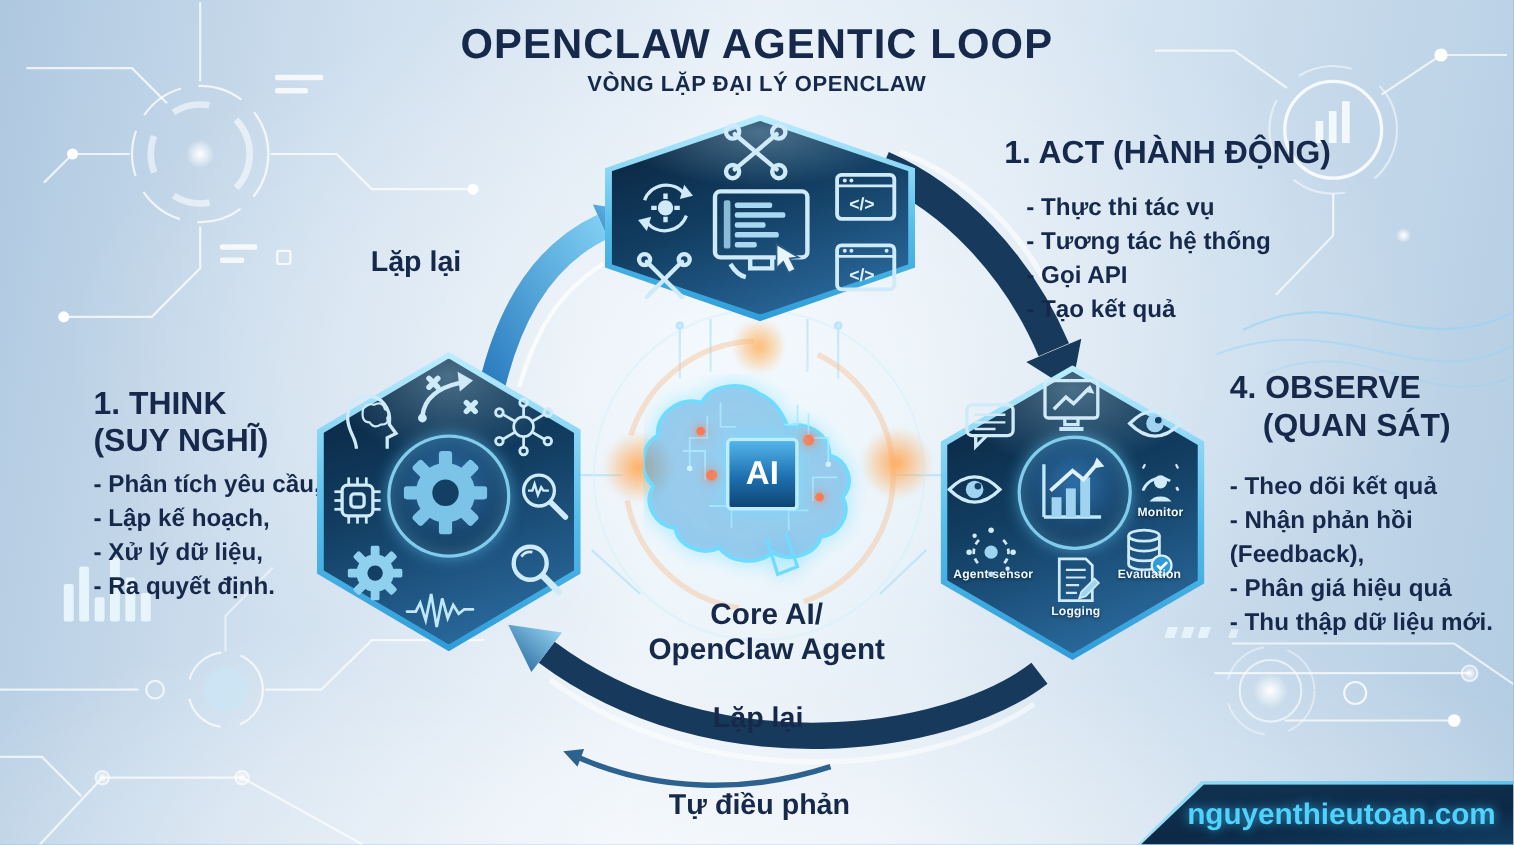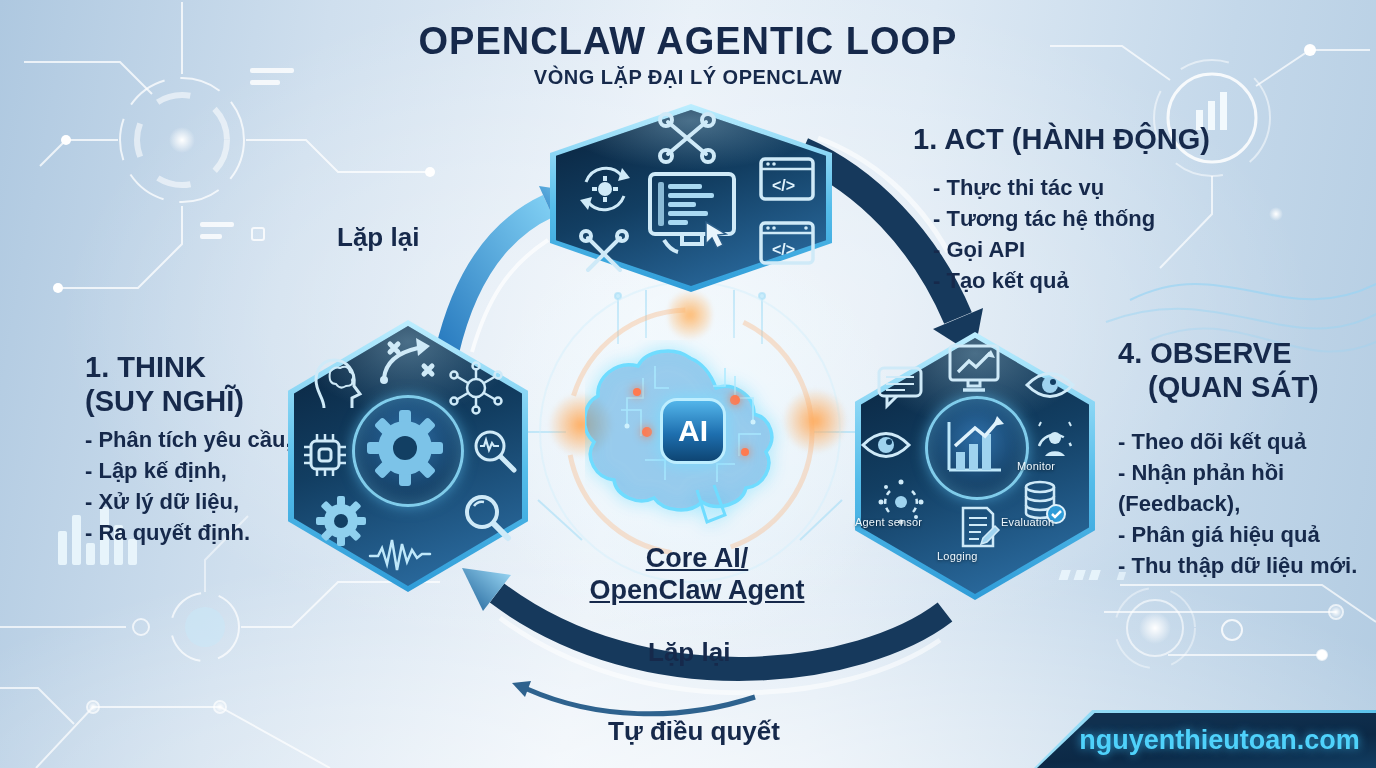--- a/index.html
+++ b/index.html
@@ -29,27 +29,27 @@
      clip-path:polygon(50% 0,100% 26%,100% 74%,50% 100%,0 74%,0 26%);
      background:linear-gradient(160deg,#0a2641 8%,#123e62 46%,#2f73aa 100%);}
   .hex .hx-sheen{position:absolute;inset:6px;
      clip-path:polygon(50% 0,100% 26%,100% 74%,50% 100%,0 74%,0 26%);
      background:radial-gradient(ellipse 70% 40% at 50% 6%, rgba(190,235,255,.35), rgba(0,0,0,0) 70%);}
   .ic{position:absolute;}
   .ic svg{display:block;}
   .ring-circle{position:absolute;border-radius:50%;
      background:radial-gradient(circle at 50% 40%, #2d6ea7 0%, #17446b 60%, #0e3153 100%);
      border:3px solid rgba(140,220,250,.9);box-shadow:0 0 14px rgba(100,200,250,.55), inset 0 0 18px rgba(120,210,250,.35);}
-  .obs-label{position:absolute;color:#eef8fe;font-size:11px;font-weight:400;text-align:left;
+  .obs-label{position:absolute;color:#eef8fe;font-size:11px;font-weight:700;text-align:center;
      text-shadow:0 1px 3px rgba(0,0,0,.6);letter-spacing:.2px;}
   
   .center-glow{left:460px;top:220px;width:460px;height:430px;border-radius:50%;
      background:radial-gradient(circle, rgba(240,250,255,.85) 0%, rgba(240,250,255,0) 68%);}
   .orange-glow{border-radius:50%;filter:blur(2px);}
-  .ai-chip{left:660px;top:398px;width:60px;height:60px;border-radius:17px;
+  .ai-chip{left:660px;top:398px;width:60px;height:60px;border-radius:5px;
      background:linear-gradient(180deg,#53b5ea 0%,#1e6faf 55%,#0e4573 100%);
      border:3px solid #bdeeff;box-shadow:0 0 18px rgba(120,220,255,.95);
      color:#fff;font-weight:800;font-size:30px;display:flex;align-items:center;justify-content:center;}
   
   .banner{left:1034px;top:710px;width:342px;height:58px;}
   .banner .bn-border{position:absolute;inset:0;clip-path:polygon(17% 0,100% 0,100% 100%,0 100%);
      background:linear-gradient(90deg,#9fe0f8,#5cc3ec);}
   .banner .bn-fill{position:absolute;inset:3px 0 0 3px;clip-path:polygon(17% 0,100% 0,100% 100%,0 100%);
      background:linear-gradient(175deg,#10304f 20%,#0c2946 60%,#123e63 100%);
      display:flex;align-items:center;justify-content:center;}
@@ -205,21 +205,21 @@
   <div class="abs orange-glow" style="left:668px;top:286px;width:44px;height:58px;background:radial-gradient(circle,rgba(255,180,100,.9),rgba(255,180,100,0) 70%);"></div>
 
   <div class="abs title navy">OPENCLAW AGENTIC LOOP</div>
   <div class="abs subtitle navy">VÒNG LẶP ĐẠI LÝ OPENCLAW</div>
 
   <div class="abs" style="left:85px;top:334px;width:250px;margin-top:16px;">
     <div class="sec-h navy">1. THINK</div>
     <div class="sec-h navy">(SUY NGHĨ)</div>
     <div class="sec-b navy" style="margin-top:6px;">
       <div>- Phân tích yêu cầu,</div>
-      <div>- Lập kế định,</div>
+      <div>- Lập kế hoạch,</div>
       <div>- Xử lý dữ liệu,</div>
       <div>- Ra quyết định.</div>
     </div>
   </div>
 
   <div class="abs" style="left:913px;top:122px;width:300px;">
     <div class="sec-h navy">1. ACT (HÀNH ĐỘNG)</div>
     <div class="sec-b navy" style="margin-top:16px;padding-left:20px;">
       <div>- Thực thi tác vụ</div>
       <div>- Tương tác hệ thống</div>
@@ -234,21 +234,21 @@
     <div class="sec-b navy" style="margin-top:22px;">
       <div>- Theo dõi kết quả</div>
       <div>- Nhận phản hồi (Feedback),</div>
       <div>- Phân giá hiệu quả</div>
       <div>- Thu thập dữ liệu mới.</div>
     </div>
   </div>
 
   <div class="abs loop-lbl navy" style="left:337px;top:222px;">Lặp lại</div>
   <div class="abs loop-lbl navy" style="left:648px;top:637px;">Lặp lại</div>
-  <div class="abs loop-lbl navy" style="left:608px;top:716px;">Tự điều quyết</div>
+  <div class="abs loop-lbl navy" style="left:608px;top:716px;">Tự điều phản</div>
 
   <svg class="abs" style="left:585px;top:340px;" width="215" height="200" viewBox="0 0 215 200" fill="none">
     <g filter="drop-shadow(0 0 8px rgba(100,220,255,.9))">
       <path d="M105 18 c -16 -12 -44 -8 -52 8 c -22 -6 -42 12 -40 30 c -16 8 -18 34 -4 46 c -10 16 2 36 20 38 c 2 16 24 26 40 18 c 10 14 36 16 48 4 c 16 10 40 2 44 -14 c 18 -2 28 -22 20 -36 c 12 -14 4 -34 -12 -38 c 0 -20 -22 -32 -38 -26 c -6 -16 -16 -26 -26 -30 z" stroke="#6fdcff" stroke-width="3.5" fill="rgba(40,120,200,.30)"></path>
       <path d="M112 150 l 10 32 l 18 -7 l -11 -30" stroke="#6fdcff" stroke-width="3"></path>
     </g>
     <g stroke="#aaeaff" stroke-width="1.6" opacity=".9">
       <path d="M58 38 V 58 H 42 V 84"></path>
         <path d="M70 26 V 48 H 84"></path>
         <path d="M36 70 H 56 V 96"></path>
@@ -263,21 +263,21 @@
     <g fill="#ff7a50" filter="drop-shadow(0 0 5px rgba(255,110,60,.95))">
       <circle cx="62" cy="92" r="5"></circle>
         <circle cx="150" cy="60" r="5"></circle>
         <circle cx="160" cy="112" r="4"></circle>
         <circle cx="52" cy="52" r="4"></circle>
     </g>
   </svg>
   <div class="abs ai-chip">
     <span>AI</span>
   </div>
-  <div class="abs core-lbl navy" style="left:547px;top:542px;width:300px;text-decoration:underline;">
+  <div class="abs core-lbl navy" style="left:547px;top:542px;width:300px;">
     <div>Core AI/</div>
     <div>OpenClaw Agent</div>
   </div>
 
   <div class="abs hex" style="left:550px;top:104px;width:282px;height:188px;">
     <div class="hx-border"></div>
     <div class="hx-fill"></div>
     <div class="hx-sheen"></div>
 
     <div class="ic" style="left:106px;top:6px;">

